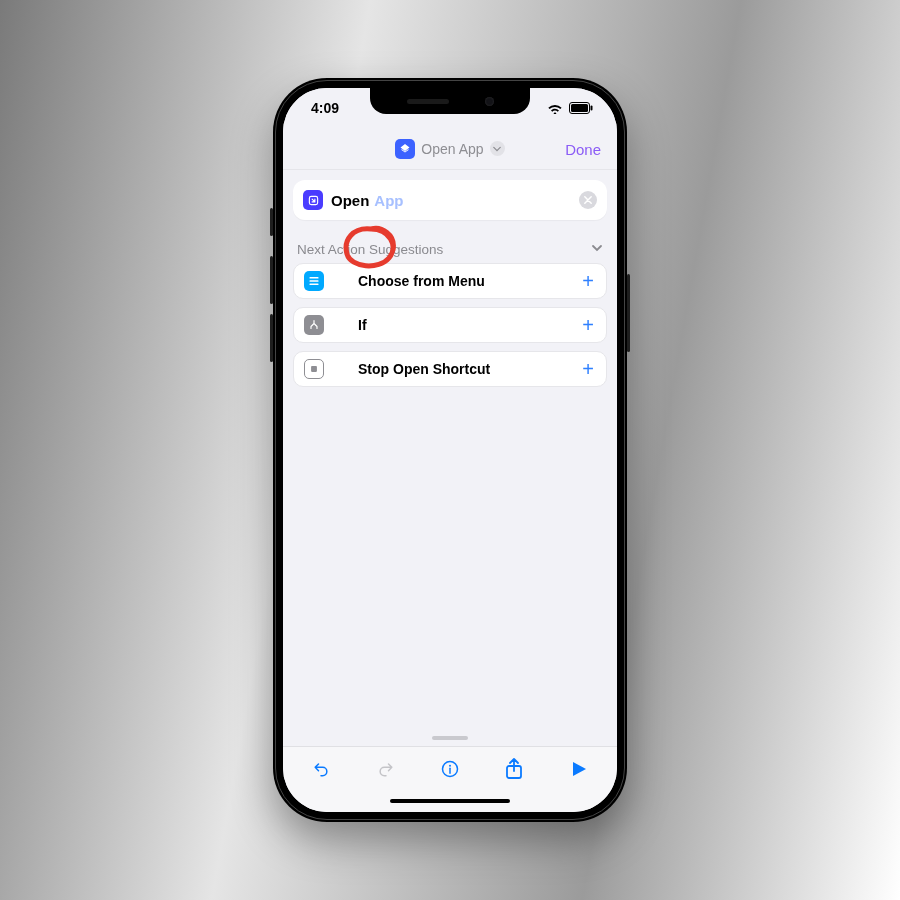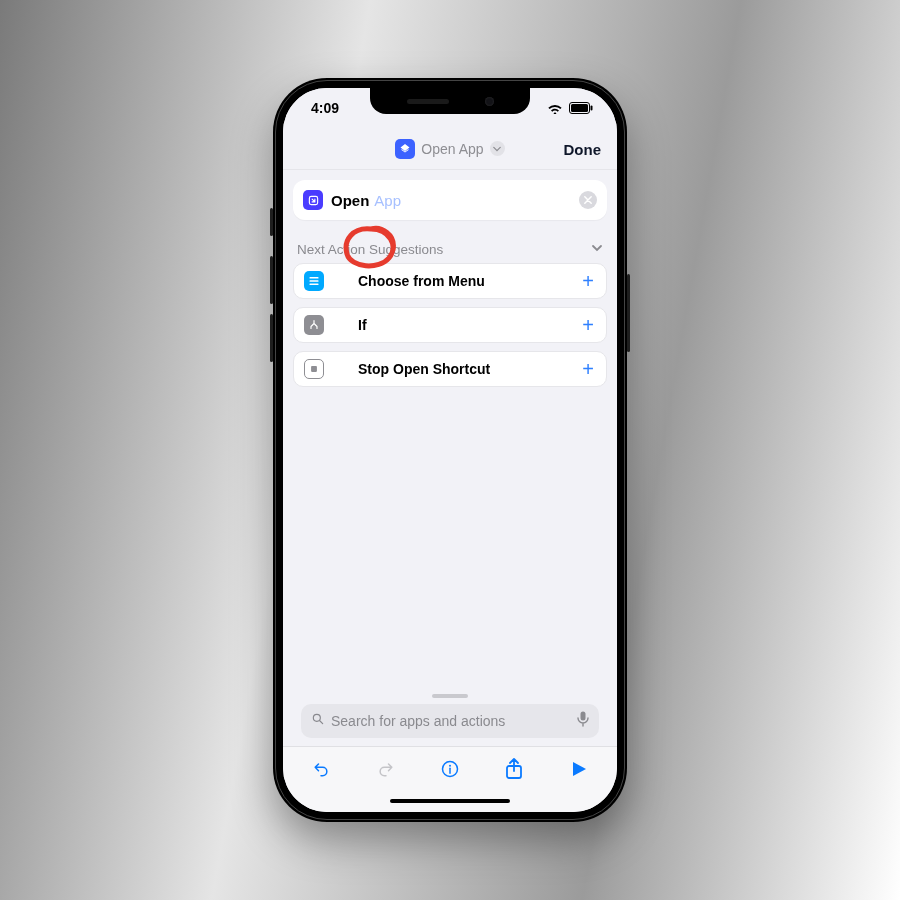--- a/index.html
+++ b/index.html
@@ -70,36 +70,36 @@
   .chip-icon {
     width:20px; height:20px; border-radius:5px; background:#3c62ff;
     display:flex; align-items:center; justify-content:center; color:#fff;
   }
   .chevron-circle {
     width:15px; height:15px; border-radius:50%; background:#e2e2e7;
     display:flex; align-items:center; justify-content:center;
   }
   .done-btn {
     position:absolute; right:16px; top:50%; transform:translateY(-50%);
-    color:#0f172a; font-size:15px; font-weight:700; background:none; border:0;padding-left:28px;
+    color:#8b5cf6; font-size:15px; font-weight:400; background:none; border:0;padding-left:28px;
   }
 
   .content { flex:1; overflow:hidden; padding:10px 10px 0 10px; display:flex; flex-direction:column; position:relative; }
 
   .action-card {
     background:#fff; border-radius:12px; padding:10px 10px; display:flex; align-items:center;
     box-shadow:0 1px 1px rgba(0,0,0,.04);
     position:relative;
   }
   .action-icon {
     width:20px; height:20px; border-radius:5px; background:#4a3cff;
     display:flex; align-items:center; justify-content:center; color:#fff; flex-shrink:0;
   }
   .action-text { margin-left:8px; font-size:15px; font-weight:600; color:#000; display:flex; align-items:flex-end; gap:5px; }
-  .action-text .param { color:#a7c0ff; font-weight:400; }
+  .action-text .param { color:#a7c0ff; font-weight:700; }
   .clear-btn {
     margin-left:auto; width:18px; height:18px; border-radius:50%; background:#d9d9de;
     display:flex; align-items:center; justify-content:center; color:#fff; border:0; font-size:11px;
   }
 
   .section-header {
     margin-top:22px; display:flex; align-items:center; justify-content:space-between;
     color:#8a8a8f; font-size:13.5px; padding:0 4px 6px 4px;
   }
   .chev-down { color:#8a8a8f; }
@@ -264,35 +264,20 @@
 
       <div class="annotation">
         <svg width="58" height="44" viewBox="0 0 58 44">
           <path d="M30 3 C12 1, 2 14, 6 28 C10 42, 38 44, 48 32 C58 20, 48 3, 30 3 Z
                    M30 3 C40 0, 55 8, 52 24" fill="none" stroke="#e63b2e" stroke-width="5" stroke-linecap="round" stroke-linejoin="round"></path>
         </svg>
       </div>
 
       <div class="bottom-area">
         <div class="grabber"></div>
-        <div class="search-bar">
-          <span class="mag">
-            <svg width="14" height="14" viewBox="0 0 24 24">
-                <circle cx="10" cy="10" r="6" fill="none" stroke="#88888d" stroke-width="2"></circle>
-                <path d="M15 15l5 5" stroke="#88888d" stroke-width="2" stroke-linecap="round"></path>
-              </svg>
-          </span>
-          <input type="text" placeholder="Search for apps and actions" style="">
-          <span class="mic">
-            <svg width="12" height="16" viewBox="0 0 12 16">
-                <rect x="3.5" y="0.5" width="5" height="9" rx="2.5" fill="#8a8a8f"></rect>
-                <path d="M1 7a5 5 0 0 0 10 0M6 12v3" stroke="#8a8a8f" stroke-width="1.4" fill="none" stroke-linecap="round"></path>
-              </svg>
-          </span>
-        </div>
       </div>
     </div>
 
     <div class="toolbar">
       <button class="tb-btn">
         <svg width="20" height="20" viewBox="0 0 24 24">
             <path d="M9 14l-4-4 4-4M5 10h9a5 5 0 0 1 0 10h-2" fill="none" stroke="currentColor" stroke-width="1.8" stroke-linecap="round" stroke-linejoin="round"></path>
           </svg>
       </button>
       <button class="tb-btn disabled">

